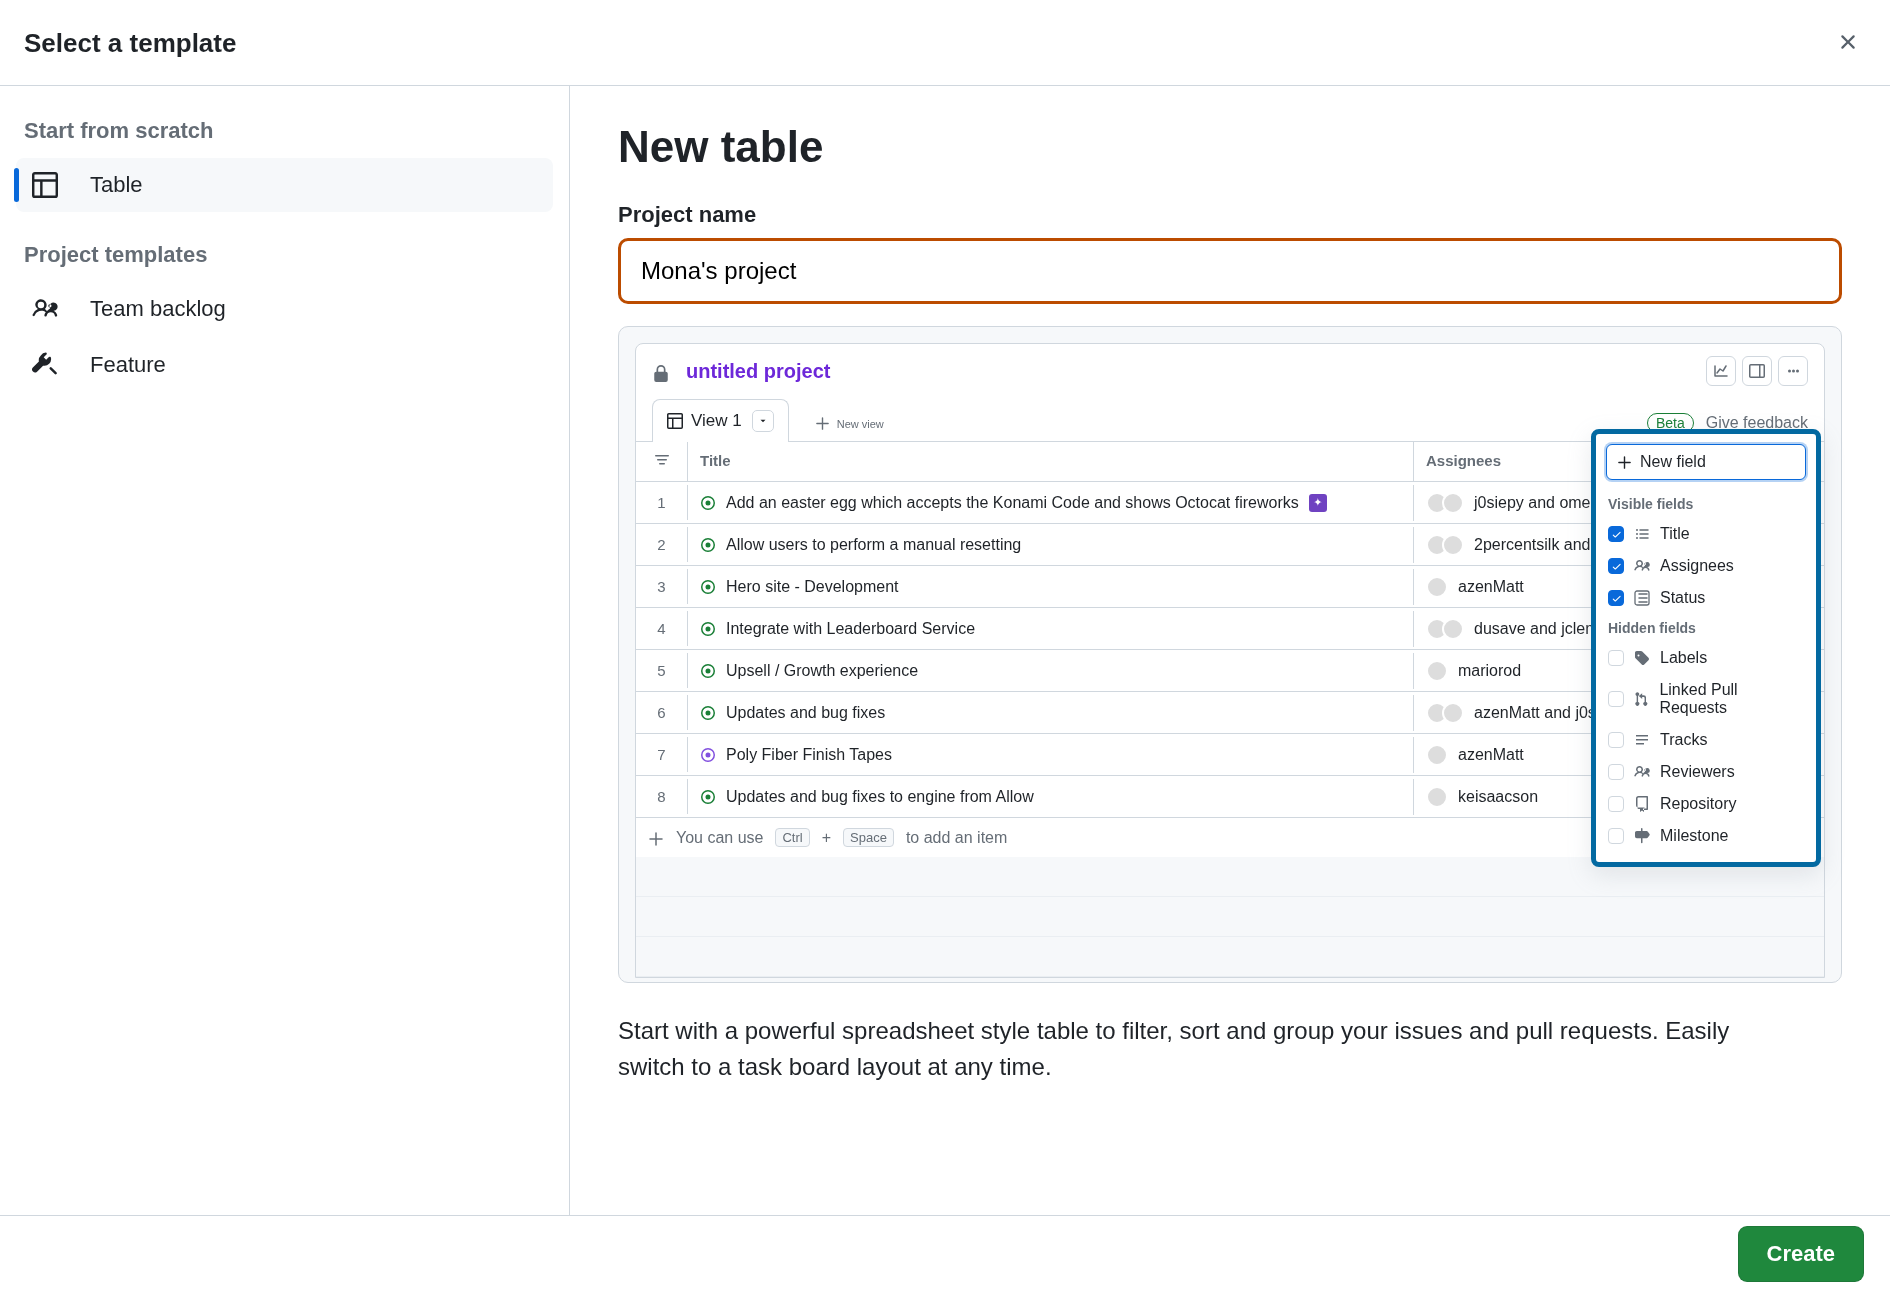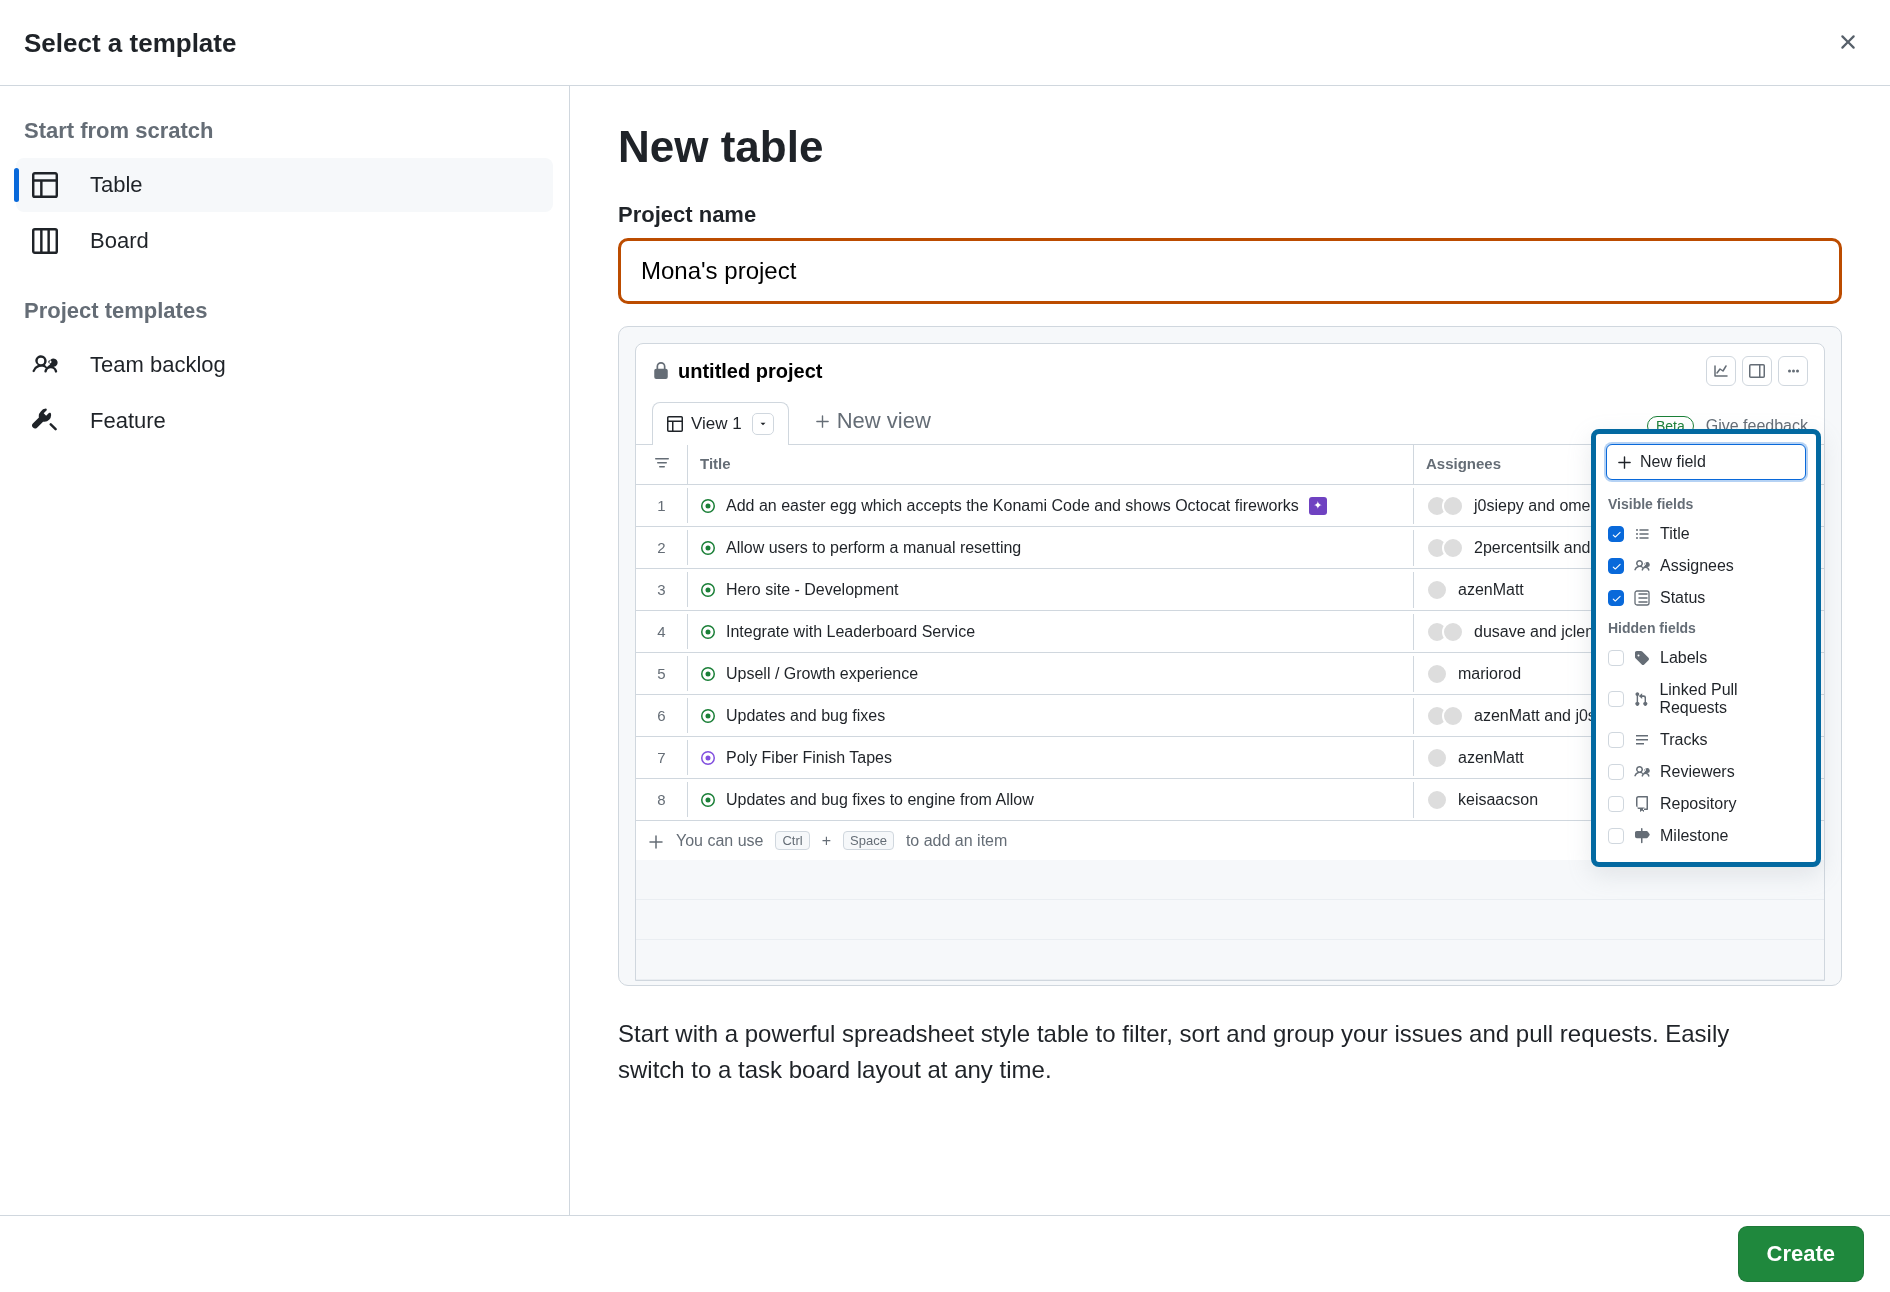--- a/index.html
+++ b/index.html
@@ -17,32 +17,32 @@
 .nav-item.active::before{content:"";position:absolute;left:-2px;top:10px;bottom:10px;width:5px;background:#0969da;border-radius:3px}
 .nav-item svg{width:26px;height:26px;color:#1f2328}
 .main{flex:1;padding:36px 48px 24px 48px;overflow:auto}
 h1{font-size:44px;font-weight:700;margin-bottom:30px}
 .field-label{font-size:22px;font-weight:600;margin-bottom:10px}
 .input-wrap{border:3px solid #bc4c00;border-radius:10px;padding:2px}
 .text-input{width:100%;border:none;outline:none;padding:14px 18px;font-size:24px;border-radius:6px}
 .preview{margin-top:22px;border:1px solid #d0d7de;border-radius:10px;background:#f6f8fa;padding:16px 16px 4px 16px;position:relative}
 .preview-inner{background:#fff;border:1px solid #d0d7de;border-radius:8px 8px 0 0;overflow:hidden}
 .prev-top{display:flex;justify-content:space-between;align-items:center;padding:12px 16px}
-.prev-title{display:flex;align-items:center;gap:8px;font-weight:600;font-size:20px;color:#000000}
+.prev-title{display:flex;align-items:flex-end;gap:16px;font-weight:600;font-size:20px;color:#6d28d9}
 .prev-title svg{width:18px;height:18px;color:#656d76}
 .prev-top-actions{display:flex;align-items:center;gap:6px}
 .icon-btn{width:30px;height:30px;display:flex;align-items:center;justify-content:center;border:1px solid #d0d7de;border-radius:6px;background:#fff;cursor:pointer;color:#656d76}
 .icon-btn svg{width:16px;height:16px}
 .tabs-row{display:flex;justify-content:space-between;align-items:flex-end;padding:0 16px;border-bottom:1px solid #d0d7de}
 .tabs-left{display:flex;align-items:flex-end;gap:12px}
 .tab{display:flex;align-items:center;gap:8px;padding:10px 14px;font-size:17px;color:#1f2328;border:1px solid #d0d7de;border-bottom:none;border-radius:8px 8px 0 0;background:#fff;position:relative;top:1px}
 .tab svg{width:16px;height:16px}
 .tab-caret{width:22px;height:22px;border:1px solid #d0d7de;border-radius:5px;display:flex;align-items:center;justify-content:center;margin-left:2px}
 .tab-caret svg{width:10px;height:10px}
-.new-view{display:flex;align-items:center;gap:7px;padding:10px 14px;font-size:22px;color:#656d76;cursor:pointer}
+.new-view{display:flex;align-items:center;gap:7px;padding:10px 14px;font-size:11px;color:#656d76;cursor:pointer}
 .new-view svg{width:15px;height:15px}
 .tabs-right{display:flex;align-items:center;gap:12px;padding-bottom:8px}
 .beta-badge{border:1px solid #1a7f37;color:#1a7f37;font-size:14px;font-weight:500;padding:1px 8px;border-radius:14px}
 .feedback{font-size:16px;color:#656d76;cursor:pointer}
 .table{width:100%}
 .thead{display:flex;border-bottom:1px solid #d0d7de;background:#fff}
 .th{padding:10px 12px;font-size:15px;font-weight:600;color:#656d76;border-right:1px solid #d0d7de}
 .th.num{width:52px;text-align:center}
 .th.num svg{width:16px;height:16px}
 .th.title{flex:1}
@@ -162,26 +162,20 @@
 
   <div class="modal-body">
     <div class="sidebar">
       <div class="section-label">Start from scratch</div>
       <div class="nav-item active">
         <svg>
             <use href="#i-table"></use>
           </svg>
         <span>Table</span>
       </div>
-      <div class="nav-item">
-        <svg>
-            <use href="#i-board"></use>
-          </svg>
-        <span>Board</span>
-      </div>
       <div style="height:20px"></div>
       <div class="section-label">Project templates</div>
       <div class="nav-item">
         <svg>
             <use href="#i-people"></use>
           </svg>
         <span>Team backlog</span>
       </div>
       <div class="nav-item">
         <svg>

